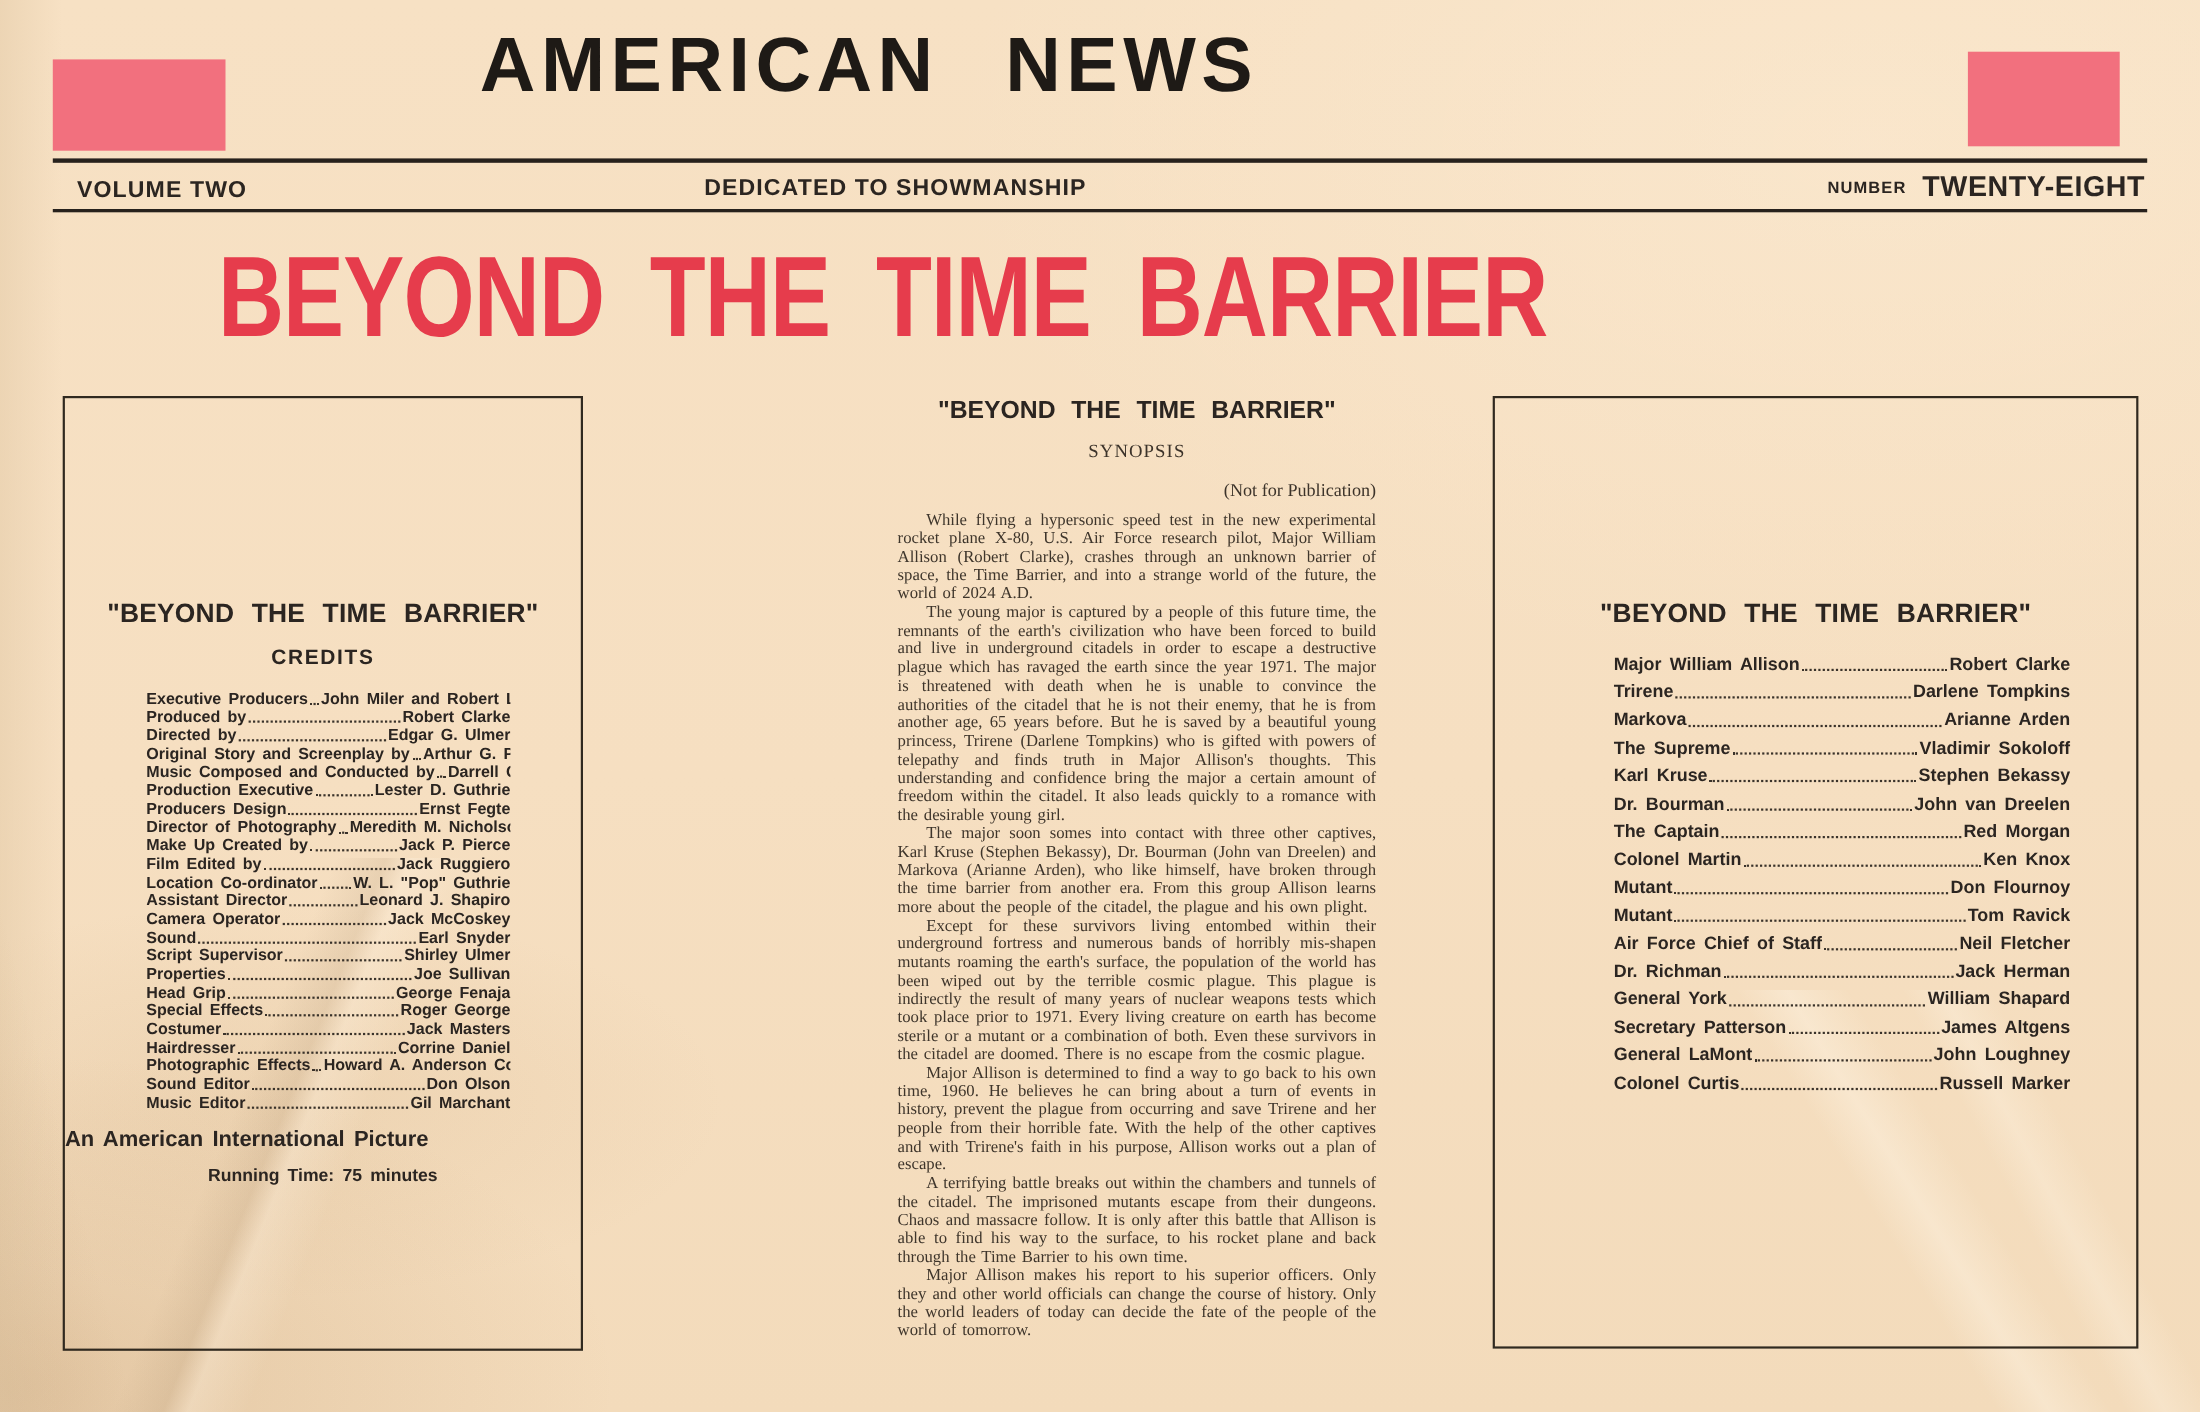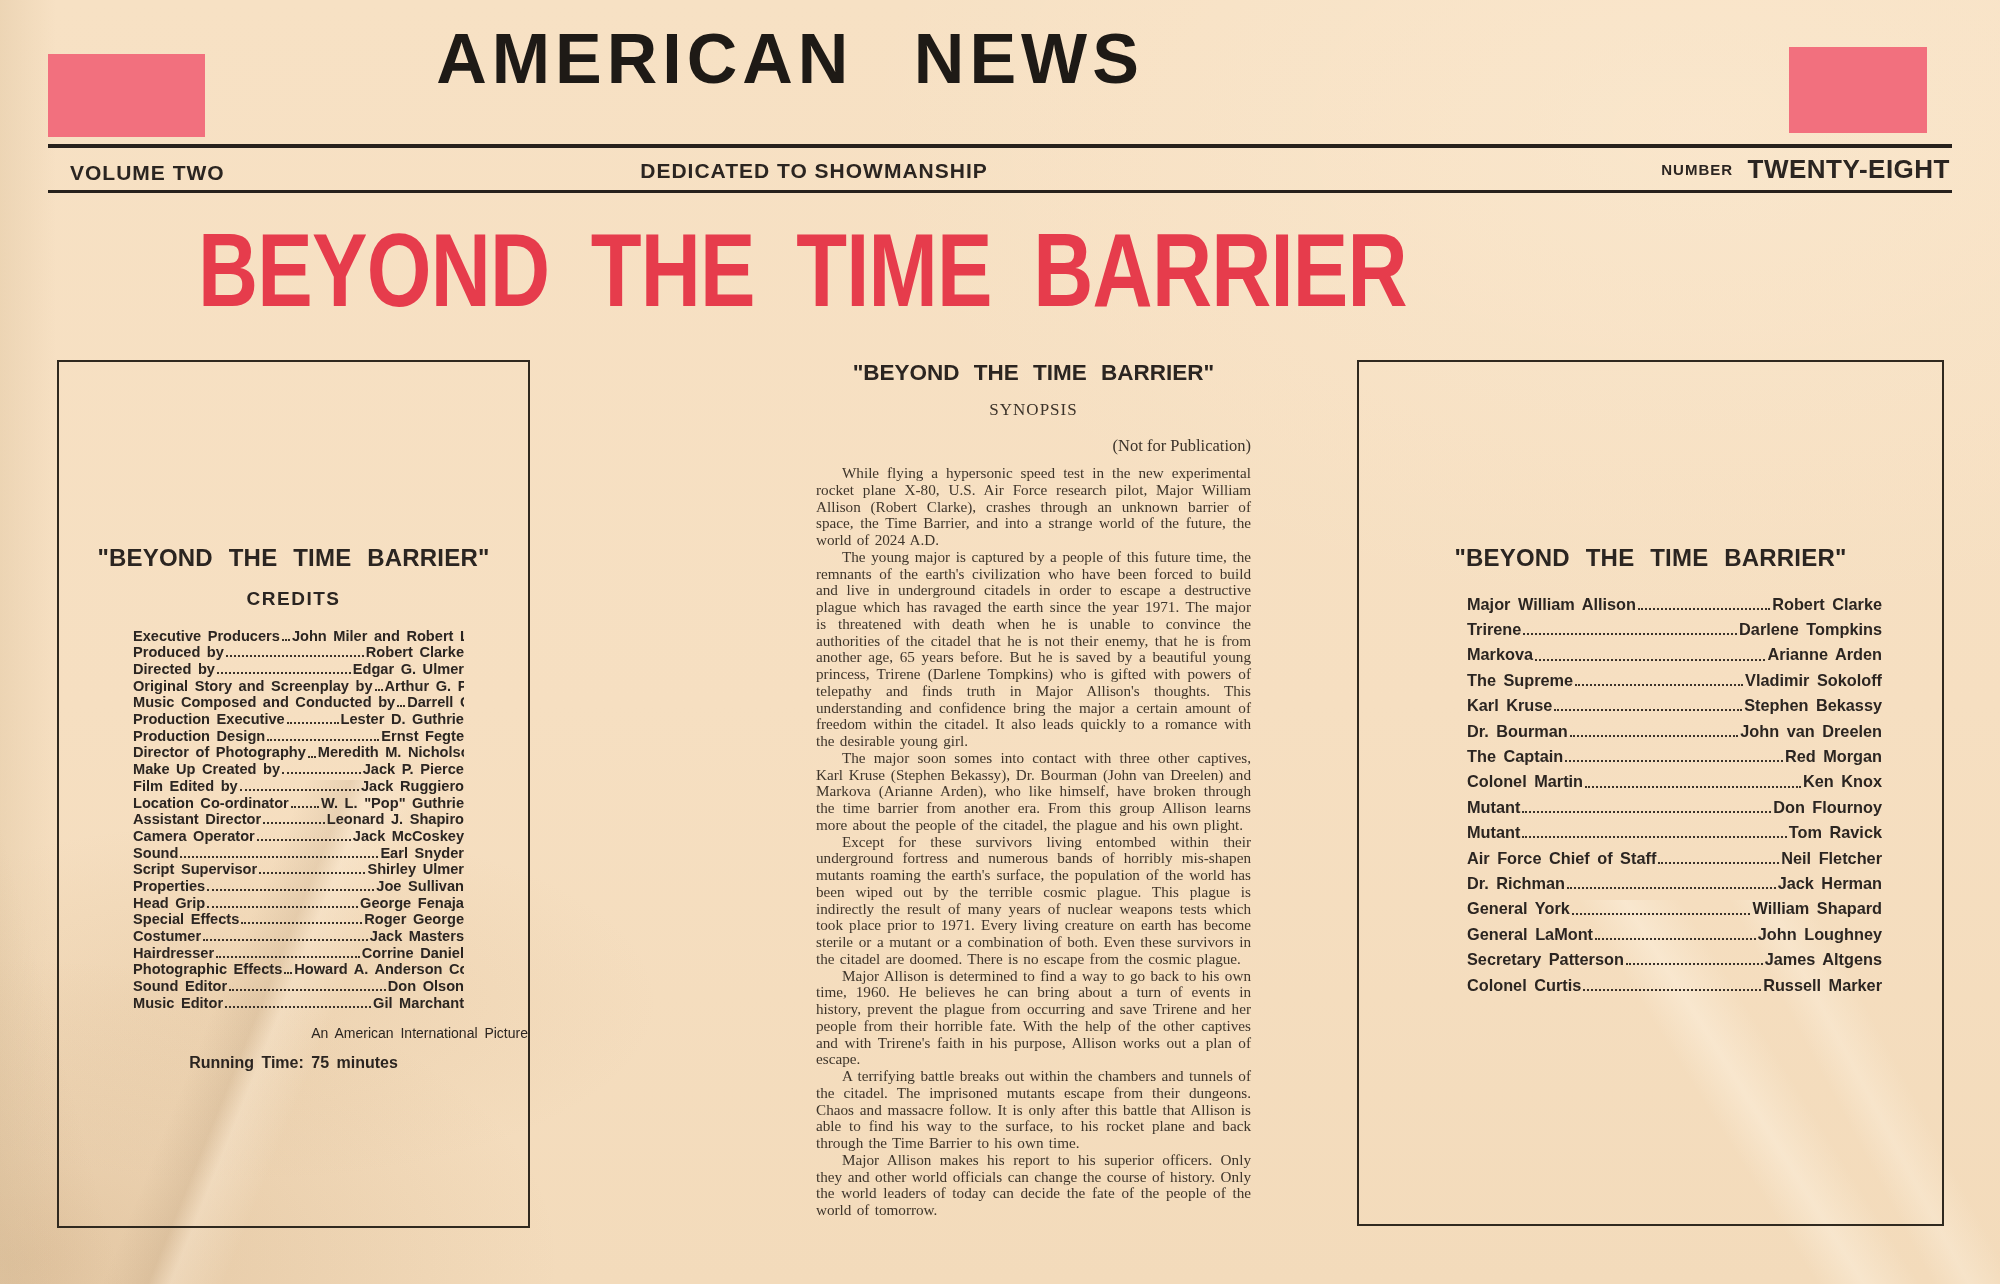--- a/index.html
+++ b/index.html
@@ -87,21 +87,21 @@
   .panel-subheading {
     margin-top:16px; text-align:center;
     font-weight:bold; font-size:19px; letter-spacing:1.5px;
   }
 
   .credits-list { margin:17px 64px 0 74px; }
   .credit-row { height:16.7px; display:flex; align-items:flex-end; overflow:hidden; }
   .credit-row .lbl, .credit-row .nm { white-space:nowrap; font-weight:bold; font-size:14.6px; line-height:1.1; word-spacing:2.5px; }
   .dots { flex:1; min-width:8px; height:0; border-bottom:2.2px dotted #3a322a; margin:0 2px 3px 2px; }
 
-  .studio-line   { margin-top:14px; text-align:right; font-weight:normal; font-size:14px; word-spacing:3px; }
+  .studio-line   { margin-top:14px; text-align:left; font-weight:bold; font-size:20px; word-spacing:3px; }
   .running-time  { margin-top:13px; text-align:center; font-weight:bold; font-size:16px; word-spacing:3px; }
 
   .cast-list { margin:16px 60px 0 108px; }
   .cast-row { height:25.4px; display:flex; align-items:flex-end; overflow:hidden; }
   .cast-row .lbl, .cast-row .nm { white-space:nowrap; font-weight:bold; font-size:16.3px; line-height:1.15; word-spacing:3px; }
   .cast-row .dots { margin-bottom:3.5px; }
 
   
   .synopsis-col { position:absolute; left:816px; top:360px; width:435px; }
   .syn-heading {
@@ -186,21 +186,21 @@
           <span class="nm">Darrell Calker</span>
         </div>
 
         <div class="credit-row">
           <span class="lbl">Production Executive</span>
           <span class="dots"></span>
           <span class="nm">Lester D. Guthrie</span>
         </div>
 
         <div class="credit-row">
-          <span class="lbl">Production Design</span>
+          <span class="lbl">Producers Design</span>
           <span class="dots"></span>
           <span class="nm">Ernst Fegte</span>
         </div>
 
         <div class="credit-row">
           <span class="lbl">Director of Photography</span>
           <span class="dots"></span>
           <span class="nm">Meredith M. Nicholson</span>
         </div>
 
@@ -396,29 +396,29 @@
           <span class="nm">Jack Herman</span>
         </div>
 
         <div class="cast-row">
           <span class="lbl">General York</span>
           <span class="dots"></span>
           <span class="nm">William Shapard</span>
         </div>
 
         <div class="cast-row">
+          <span class="lbl">Secretary Patterson</span>
+          <span class="dots"></span>
+          <span class="nm">James Altgens</span>
+        </div>
+
+        <div class="cast-row">
           <span class="lbl">General LaMont</span>
           <span class="dots"></span>
           <span class="nm">John Loughney</span>
-        </div>
-
-        <div class="cast-row">
-          <span class="lbl">Secretary Patterson</span>
-          <span class="dots"></span>
-          <span class="nm">James Altgens</span>
         </div>
 
         <div class="cast-row">
           <span class="lbl">Colonel Curtis</span>
           <span class="dots"></span>
           <span class="nm">Russell Marker</span>
         </div>
       </div>
   </div>
 

